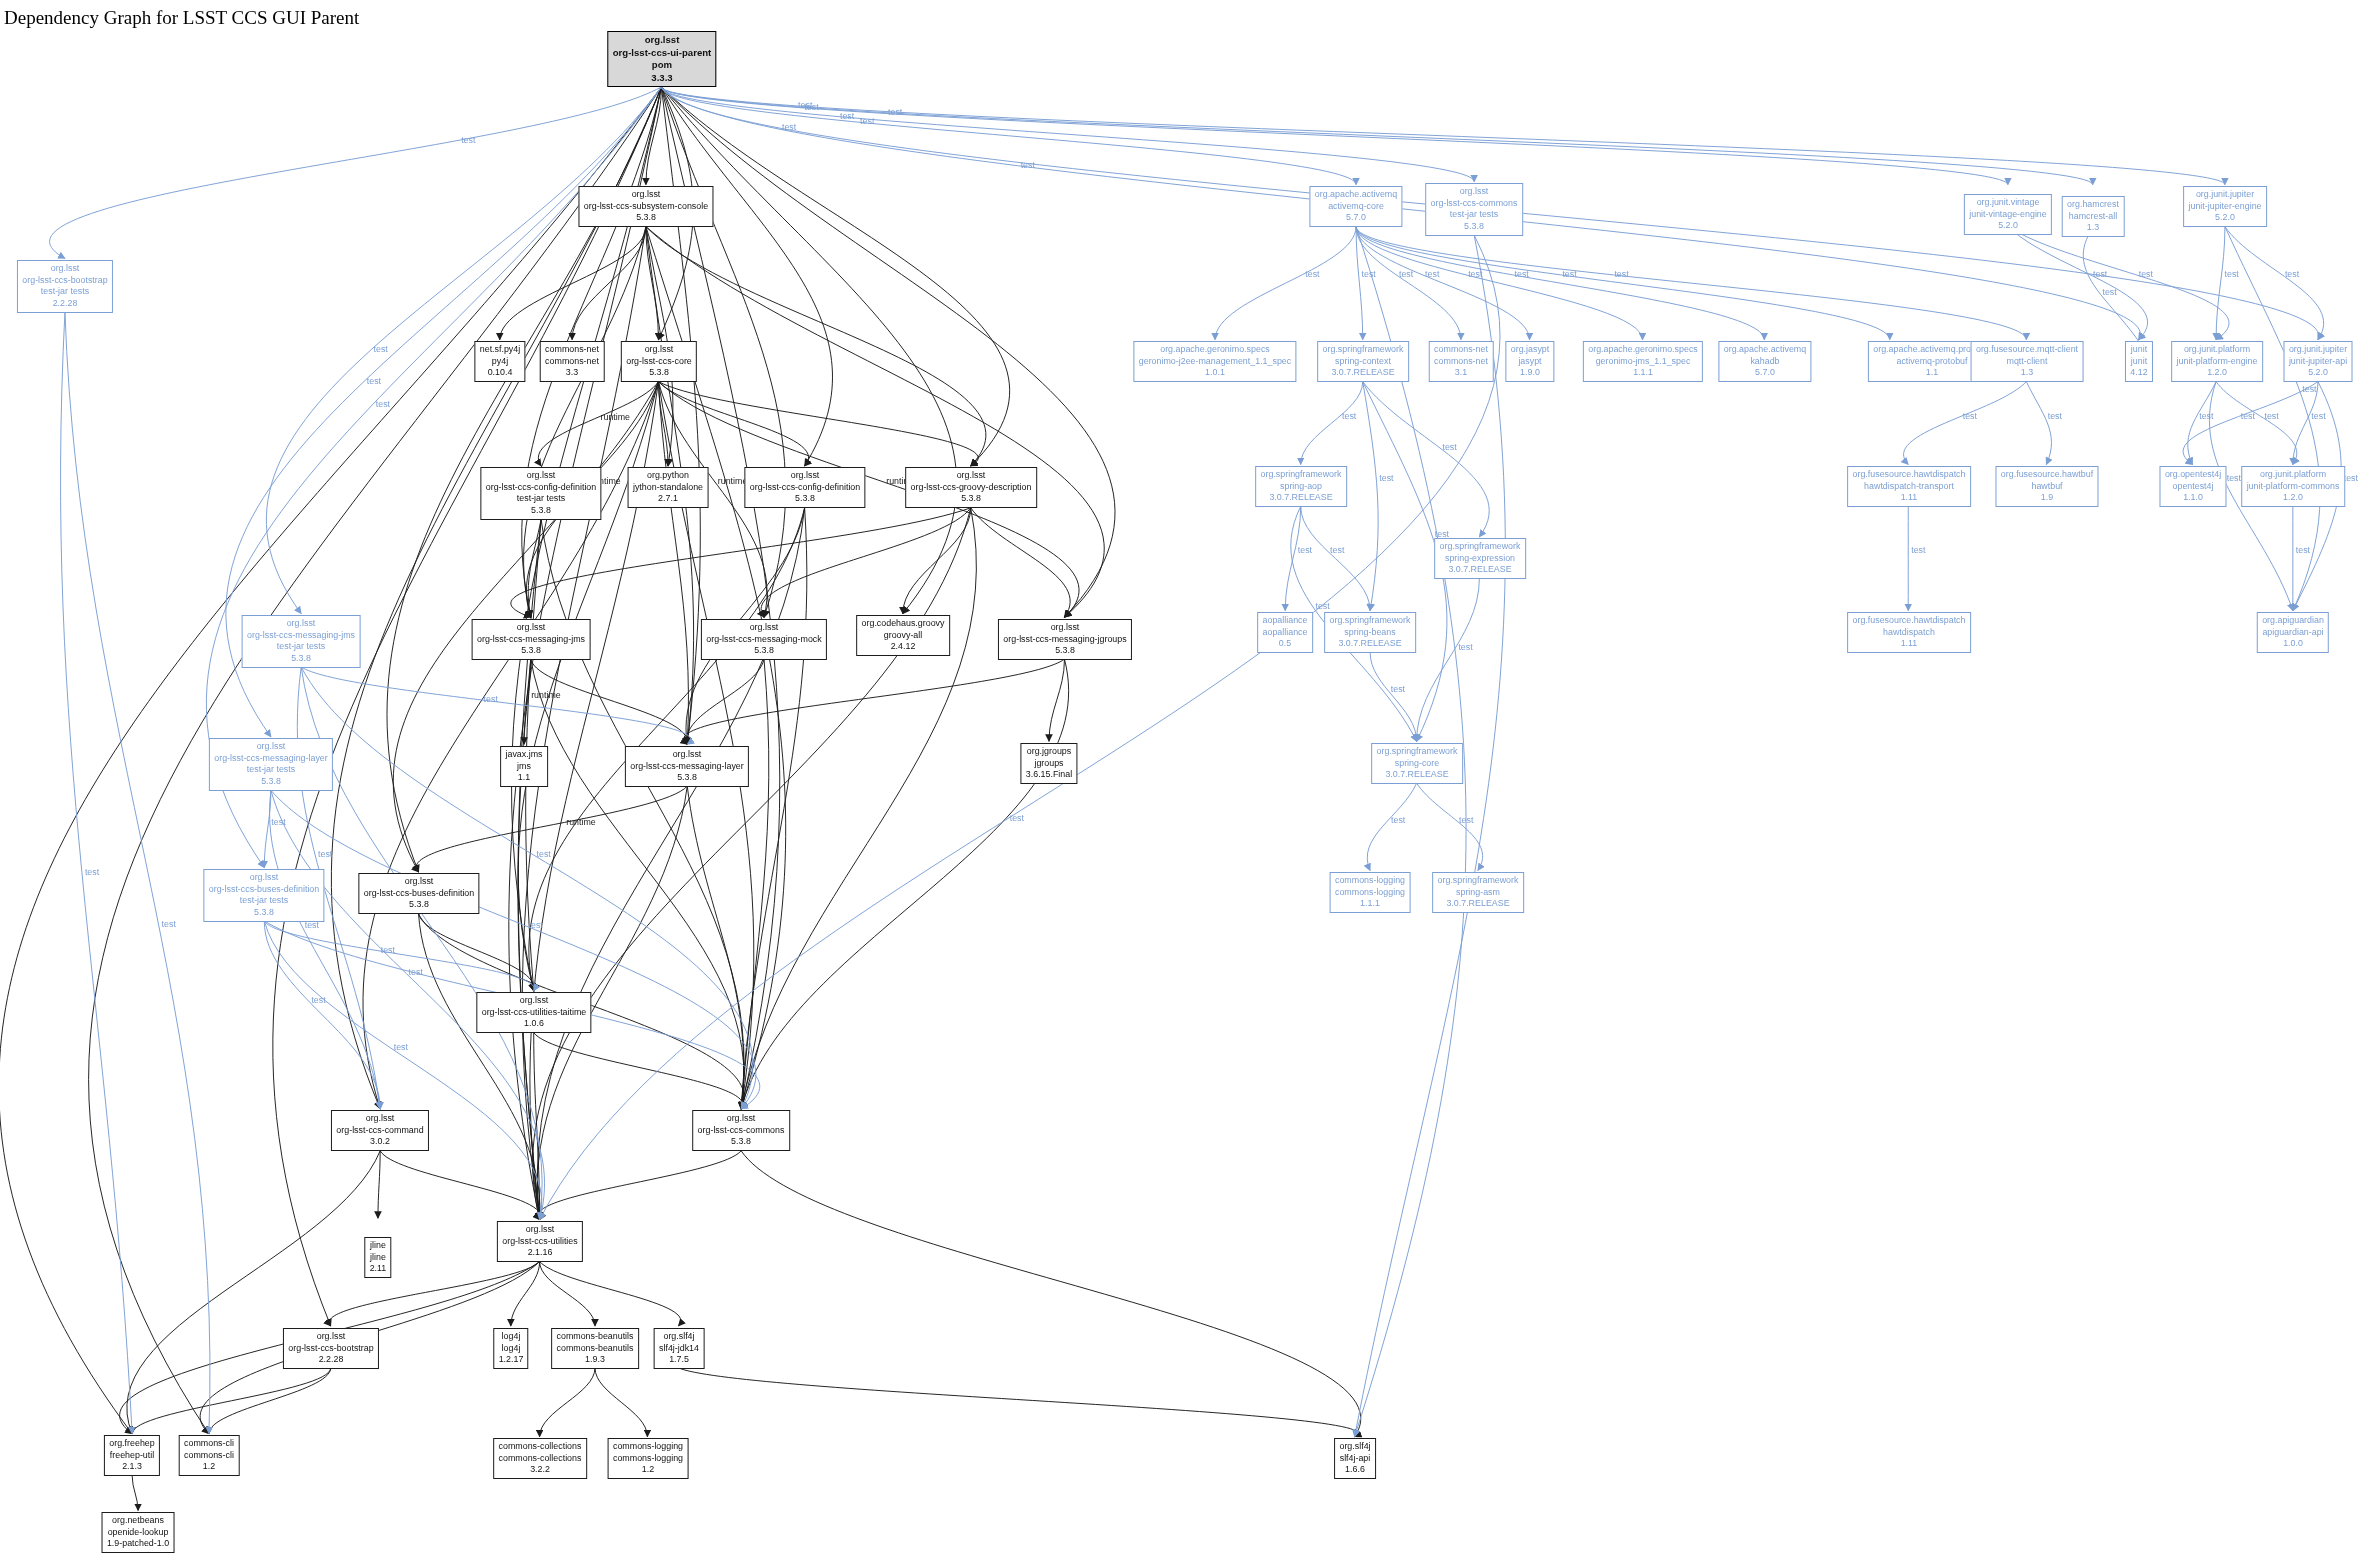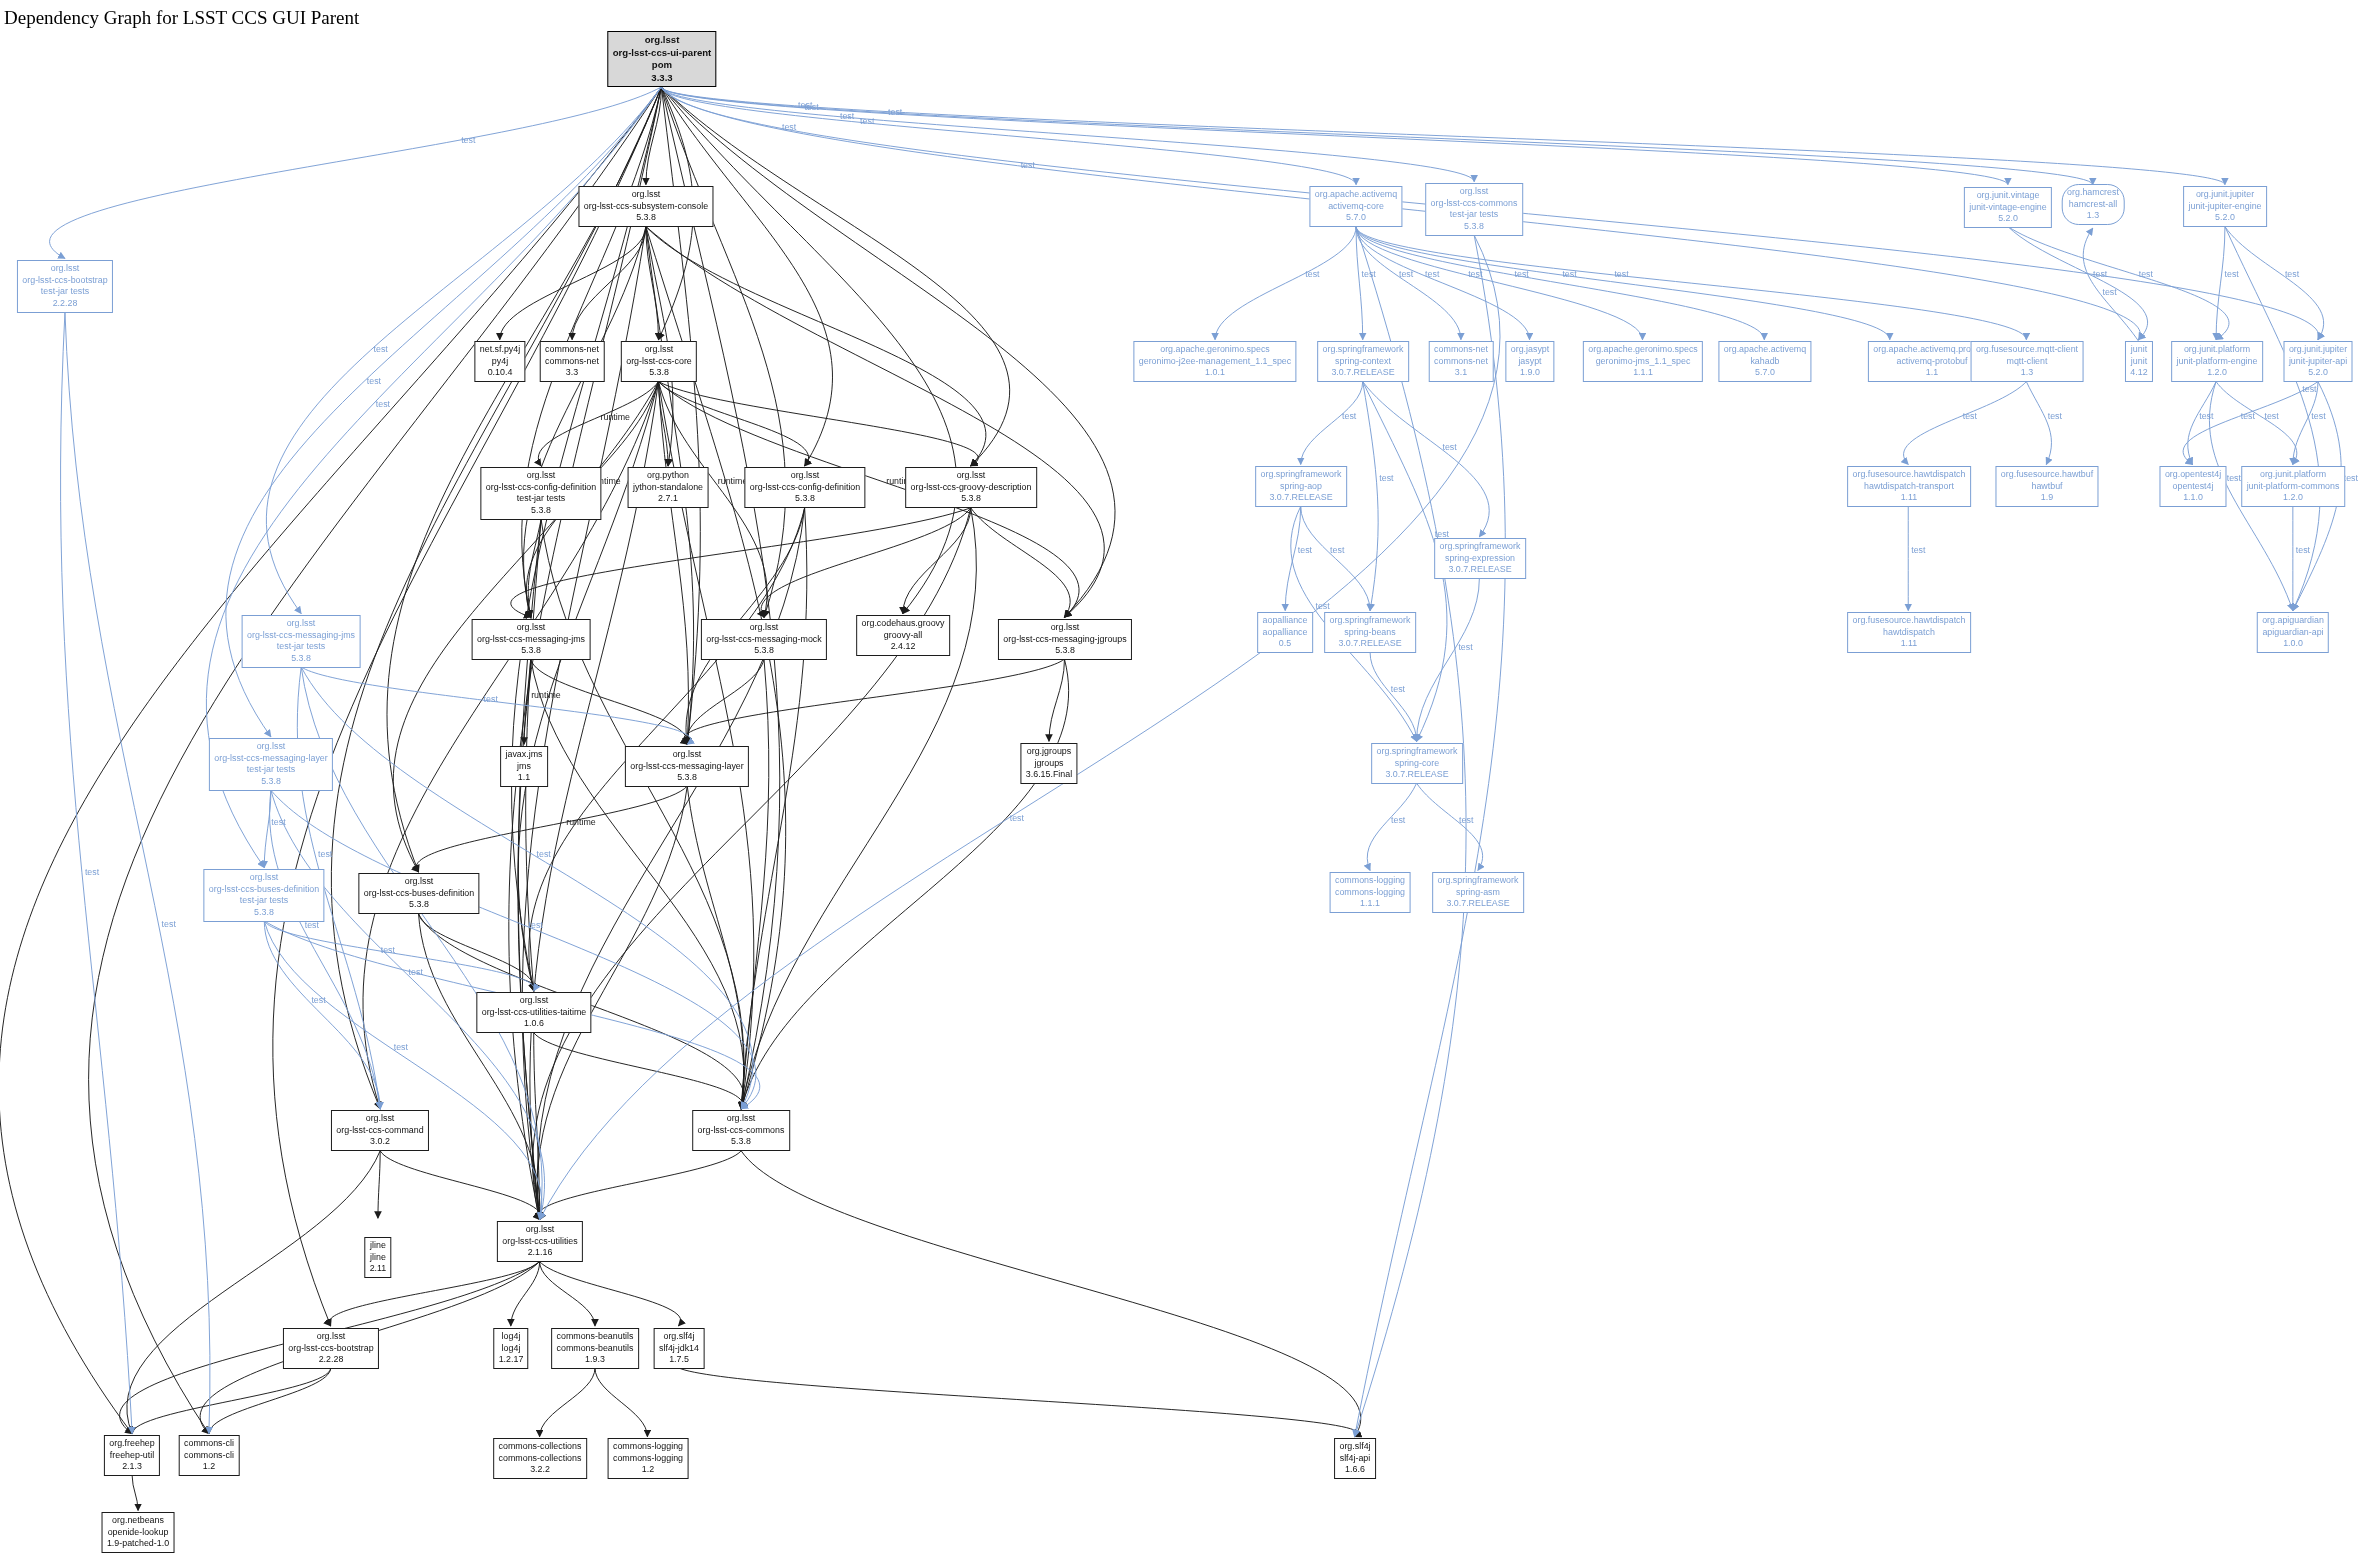--- a/index.html
+++ b/index.html
@@ -442,26 +442,26 @@
       <div class="nl">org.apache.activemq</div>
       <div class="nl">activemq-core</div>
       <div class="nl">5.7.0</div>
     </div>
     <div class="node test" style="left: 1474px; top: 183px;">
       <div class="nl">org.lsst</div>
       <div class="nl">org-lsst-ccs-commons</div>
       <div class="nl">test-jar tests</div>
       <div class="nl">5.3.8</div>
     </div>
-    <div class="node test" style="left: 2008px; top: 187px;">
+    <div class="node test" style="left: 2008px; top: 194px;">
       <div class="nl">org.junit.vintage</div>
       <div class="nl">junit-vintage-engine</div>
       <div class="nl">5.2.0</div>
     </div>
-    <div class="node test" style="left: 2093px; top: 184px; border-radius: 17px;">
+    <div class="node test" style="left: 2093px; top: 196px;">
       <div class="nl">org.hamcrest</div>
       <div class="nl">hamcrest-all</div>
       <div class="nl">1.3</div>
     </div>
     <div class="node test" style="left: 2225px; top: 186px;">
       <div class="nl">org.junit.jupiter</div>
       <div class="nl">junit-jupiter-engine</div>
       <div class="nl">5.2.0</div>
     </div>
     <div class="node test" style="left: 1215px; top: 341px;">

